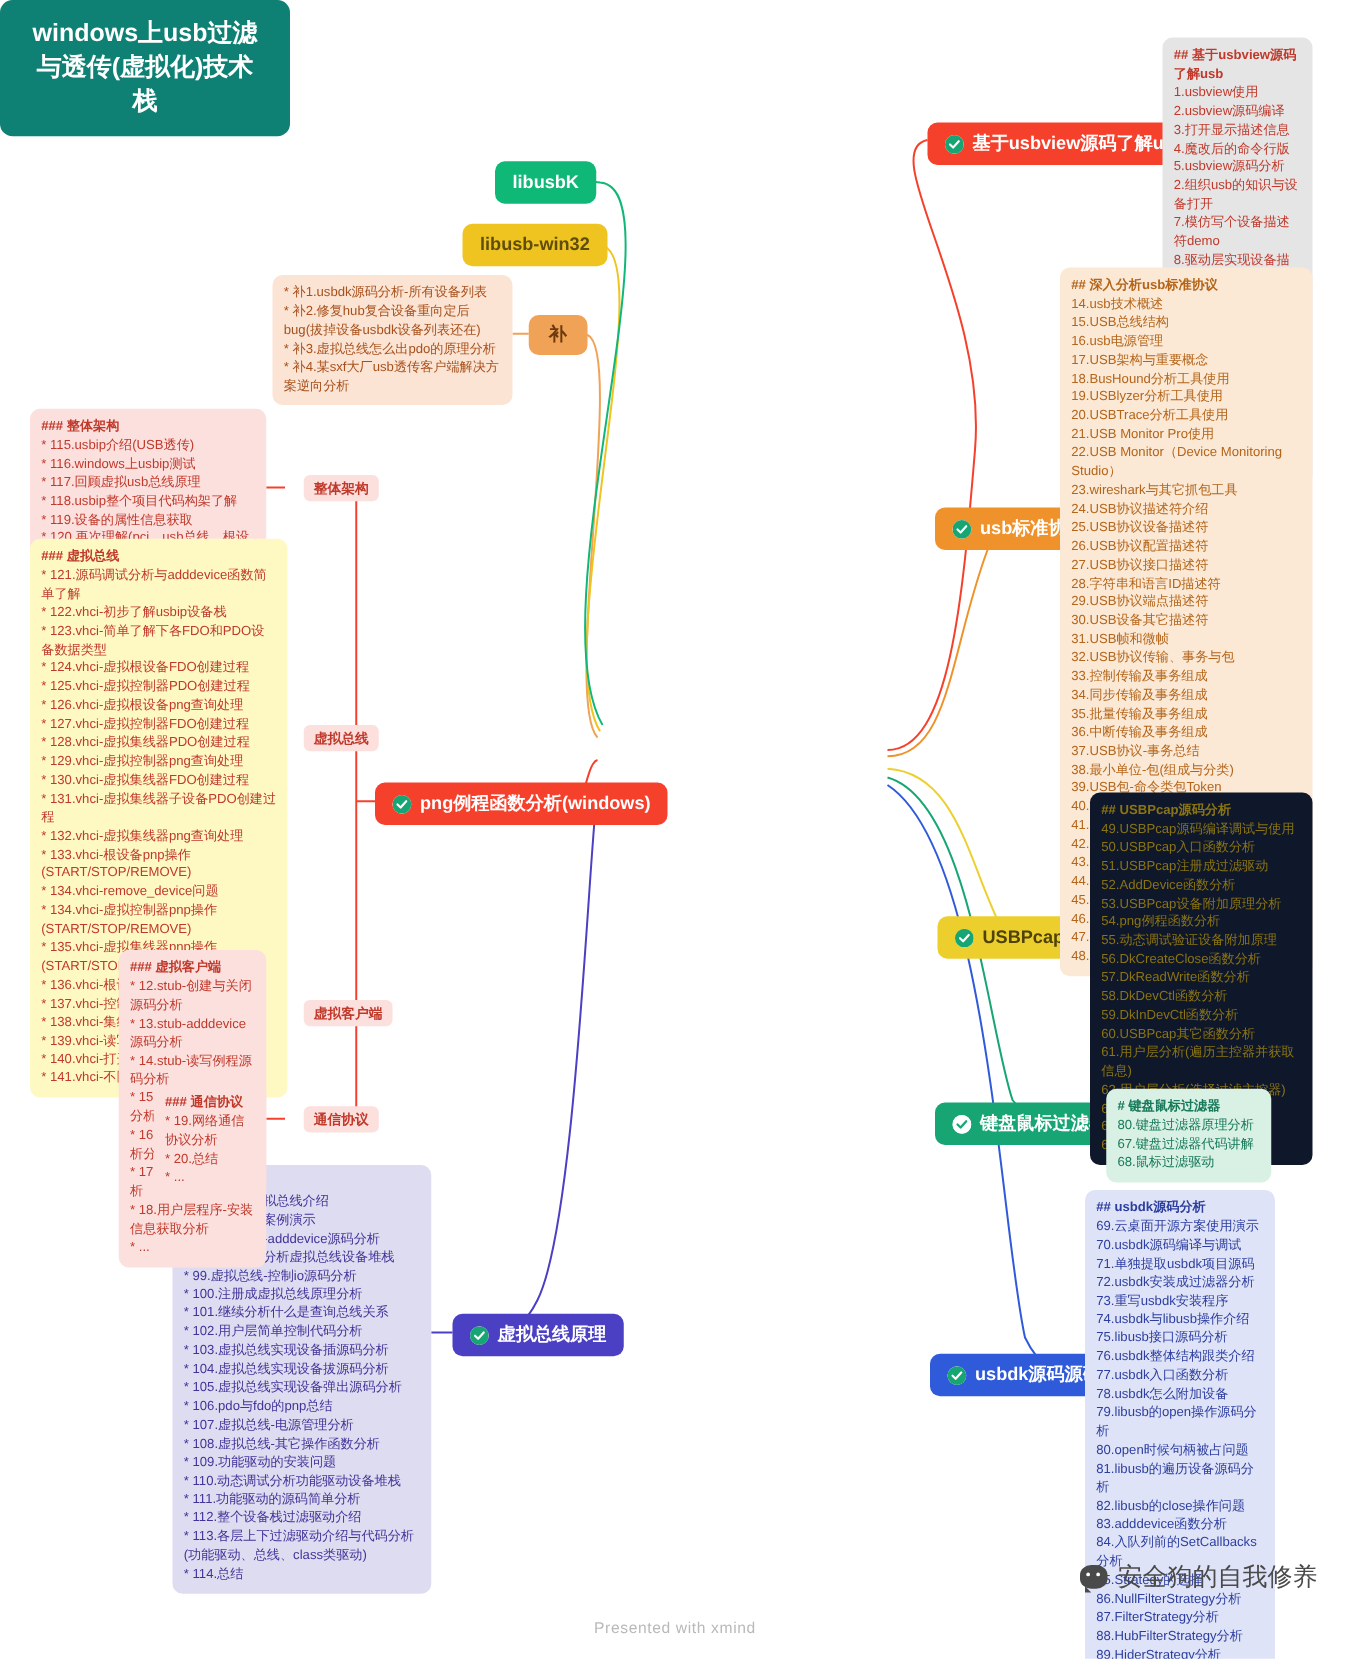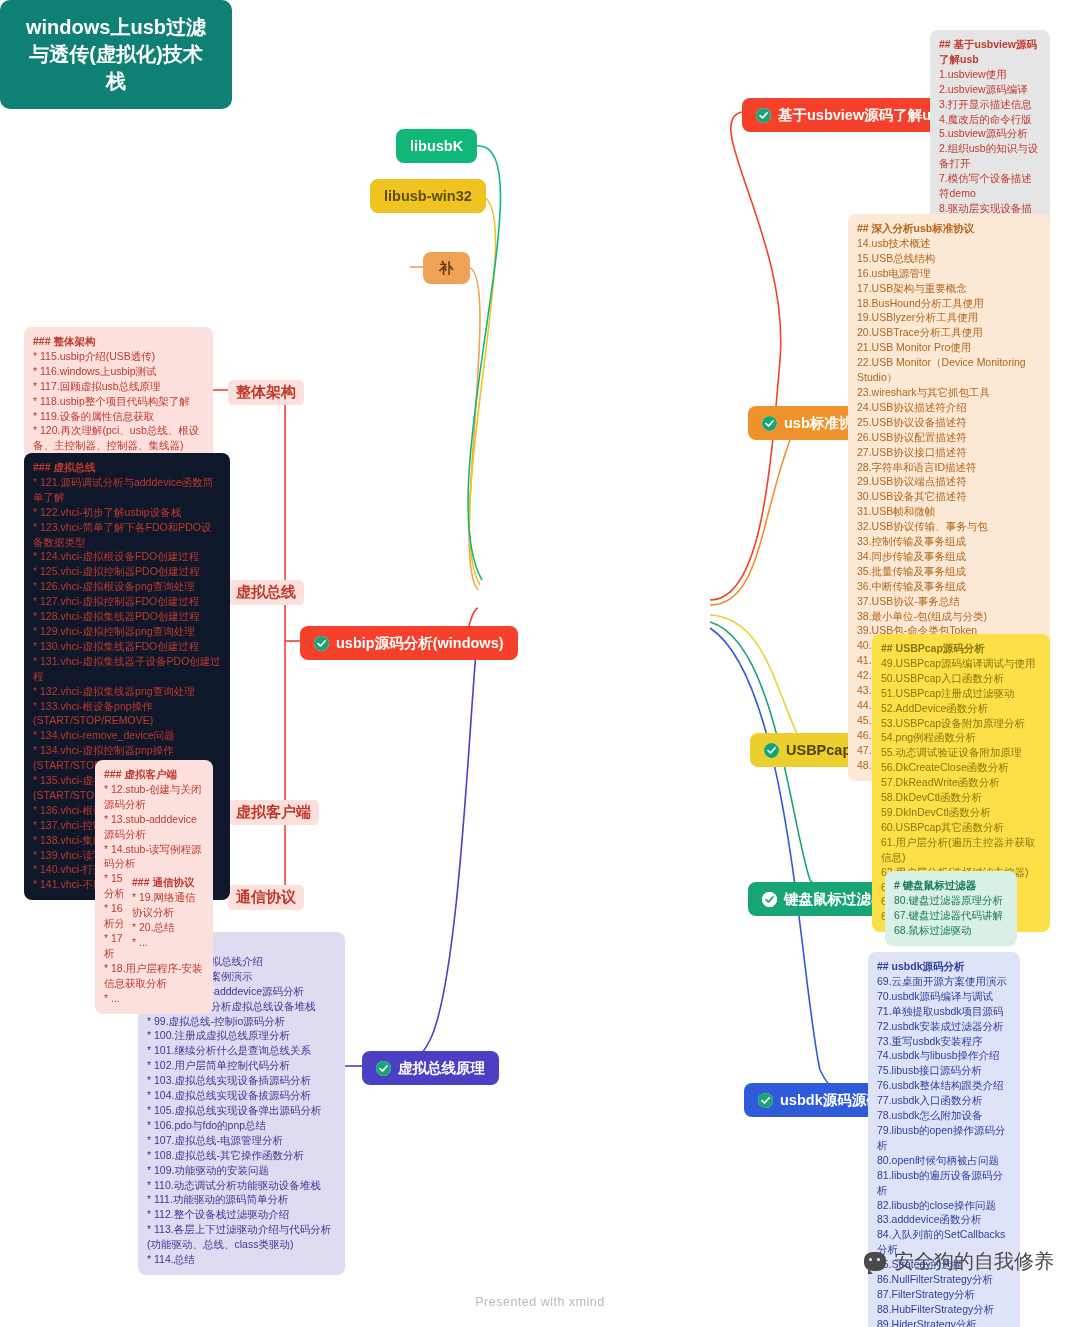--- a/index.html
+++ b/index.html
@@ -40,21 +40,21 @@
     border-radius:8px;padding:7px 9px 8px 9px;
     font-size:10.5px;line-height:1.42;
   }
   .block .hdr{font-weight:bold;display:block;}
   .block ul{margin:0;padding:0;list-style:none;}
   .block li{margin:0;padding:0;white-space:normal;}
 
   
   .midlabel{
     position:absolute;border-radius:5px;padding:3px 8px;
-    font-size:15px;font-weight:bold;white-space:nowrap;
+    font-size:11px;font-weight:bold;white-space:nowrap;margin-left:15px;
   }
 
   
   #xmind{
     position:absolute;left:0;right:0;bottom:18px;text-align:center;
     color:#b9b9b9;font-size:12.5px;letter-spacing:.5px;
   }
   #wechat{
     position:absolute;right:26px;bottom:52px;
     display:flex;align-items:center;gap:8px;
@@ -131,20 +131,28 @@
   <div class="node" style="left:396px;top:129px;">
     <div class="pill mid" style="background:#0fb877;color:#ffffff;">libusbK</div>
   </div>
   <div class="node" style="left:370px;top:179px;">
     <div class="pill mid" style="background:#f0c420;color:#5e4e0a;">libusb-win32</div>
   </div>
   <div class="node" style="left:423px;top:252px;">
     <div class="pill mid" style="background:#f0a256;color:#6b3b10;padding:7px 16px;">补</div>
   </div>
 
+  <div class="block" id="bu-block" style="left:218px;top:220px;width:192px;background:#fbe4d3;color:#a8501c;">
+    <ul>
+        <li>* 补1.usbdk源码分析-所有设备列表</li>
+        <li>* 补2.修复hub复合设备重向定后bug(拔掉设备usbdk设备列表还在)</li>
+        <li>* 补3.虚拟总线怎么出pdo的原理分析</li>
+        <li>* 补4.某sxf大厂usb透传客户端解决方案逆向分析</li>
+      </ul>
+  </div>
 
   <div class="node" style="left:742px;top:98px;">
     <div class="pill mid" style="background:#f5402c;color:#fff;">
       <span class="check">
         <svg width="15" height="15" viewBox="0 0 15 15">
             <circle cx="7.5" cy="7.5" r="7.5" fill="#17a673"></circle>
             <path d="M4 7.6 L6.5 10 L11 5" stroke="#fff" stroke-width="1.7" fill="none" stroke-linecap="round" stroke-linejoin="round"></path>
           </svg>
       </span>
       <span>基于usbview源码了解usb</span>
@@ -212,21 +220,21 @@
   </div>
 
   <div class="node" style="left:300px;top:626px;">
     <div class="pill mid" style="background:#f5402c;color:#fff;">
       <span class="check">
         <svg width="15" height="15" viewBox="0 0 15 15">
             <circle cx="7.5" cy="7.5" r="7.5" fill="#17a673"></circle>
             <path d="M4 7.6 L6.5 10 L11 5" stroke="#fff" stroke-width="1.7" fill="none" stroke-linecap="round" stroke-linejoin="round"></path>
           </svg>
       </span>
-      <span>usbip源码分析(windows)</span>
+      <span>png例程函数分析(windows)</span>
     </div>
   </div>
 
   <div class="block" style="left:930px;top:30px;width:120px;background:#e5e5e5;color:#c0392b;">
     <span class="hdr">## 基于usbview源码了解usb</span>
     <ul>
         <li>1.usbview使用</li>
         <li>2.usbview源码编译</li>
         <li>3.打开显示描述信息</li>
         <li>4.魔改后的命令行版</li>
@@ -276,21 +284,21 @@
         <li>42.USB包-控制传输包结构</li>
         <li>43.USB包-同步传输包结构</li>
         <li>44.USB包-批量传输包结构</li>
         <li>45.USB包-中断传输包结构</li>
         <li>46.usb的枚举(基于windows)</li>
         <li>47.usb的常用标准请求</li>
         <li>48.通过libusb读取鼠标数据</li>
       </ul>
   </div>
 
-  <div class="block" style="left:872px;top:634px;width:178px;background:#fde047;color:#8a7413;">
+  <div class="block" style="left:872px;top:634px;width:178px;background:#0f172a;color:#8a7413;">
     <span class="hdr">## USBPcap源码分析</span>
     <ul>
         <li>49.USBPcap源码编译调试与使用</li>
         <li>50.USBPcap入口函数分析</li>
         <li>51.USBPcap注册成过滤驱动</li>
         <li>52.AddDevice函数分析</li>
         <li>53.USBPcap设备附加原理分析</li>
         <li>54.png例程函数分析</li>
         <li>55.动态调试验证设备附加原理</li>
         <li>56.DkCreateClose函数分析</li>
@@ -378,21 +386,21 @@
     <ul>
         <li>* 115.usbip介绍(USB透传)</li>
         <li>* 116.windows上usbip测试</li>
         <li>* 117.回顾虚拟usb总线原理</li>
         <li>* 118.usbip整个项目代码构架了解</li>
         <li>* 119.设备的属性信息获取</li>
         <li>* 120.再次理解(pci、usb总线、根设备、主控制器、控制器、集线器)</li>
       </ul>
   </div>
 
-  <div class="block" style="left:24px;top:453px;width:206px;background:#0f172a;color:#c0392b;">
+  <div class="block" style="left:24px;top:431px;width:206px;background:#fef9c3;color:#c0392b;">
     <span class="hdr">### 虚拟总线</span>
     <ul>
         <li>* 121.源码调试分析与adddevice函数简单了解</li>
         <li>* 122.vhci-初步了解usbip设备栈</li>
         <li>* 123.vhci-简单了解下各FDO和PDO设备数据类型</li>
         <li>* 124.vhci-虚拟根设备FDO创建过程</li>
         <li>* 125.vhci-虚拟控制器PDO创建过程</li>
         <li>* 126.vhci-虚拟根设备png查询处理</li>
         <li>* 127.vhci-虚拟控制器FDO创建过程</li>
         <li>* 128.vhci-虚拟集线器PDO创建过程</li>

